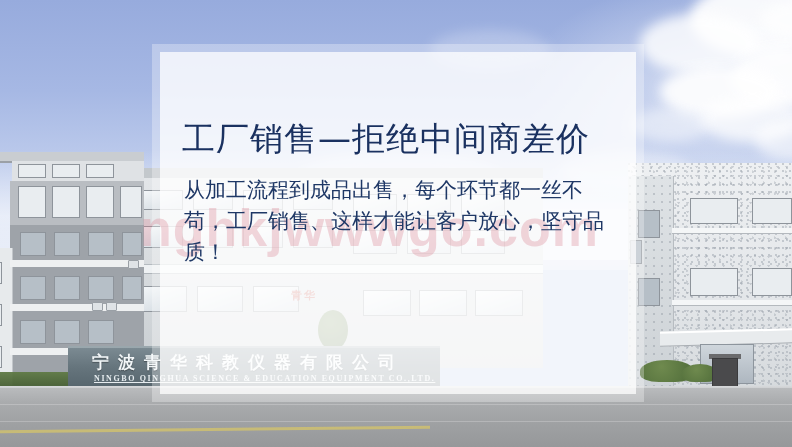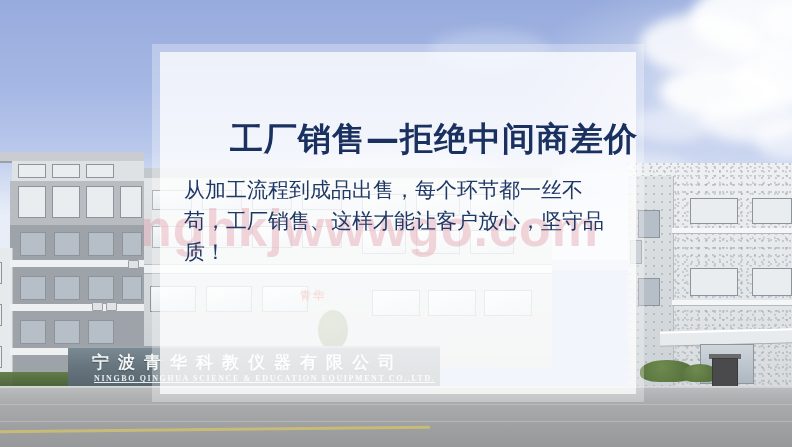--- a/index.html
+++ b/index.html
@@ -113,21 +113,21 @@
     width: 11px; height: 9px;
     background: #dfe3e6;
     border: 1px solid #9aa0a6;
     border-radius: 1px;
     box-sizing: border-box;
   }
 
   
   .bldg-mid {
     position: absolute;
-    left: 132px; top: 168px;
+    left: 123px; top: 168px;
     width: 420px; height: 200px;
     background: linear-gradient(180deg, #e4e7ea 0%, #d6dadd 55%, #c9ced2 100%);
   }
   .bm-roof {
     position: absolute; left: 0; top: 0;
     width: 420px; height: 10px;
     background: #c3c8cc;
   }
   .bm-canopy {
     position: absolute; left: 0; top: 96px;
@@ -315,26 +315,25 @@
     font-family: "Liberation Sans", sans-serif;
     pointer-events: none;
   }
 
   
   .headline {
     position: absolute;
     left: 182px; top: 117px;
     width: 440px;
     font-size: 33px;
-    font-weight: bold;
+    font-weight: normal;
     color: #1a3160;
     letter-spacing: 1px;
     white-space: nowrap;
     font-family: "DejaVu Sans", sans-serif;
-    margin-left: 48px;
   }
   .body-copy {
     position: absolute;
     left: 184px; top: 175px;
     width: 436px;
     font-size: 21px;
     line-height: 31px;
     color: #1f3866;
     font-family: "DejaVu Sans", sans-serif;
     font-weight: 500;

